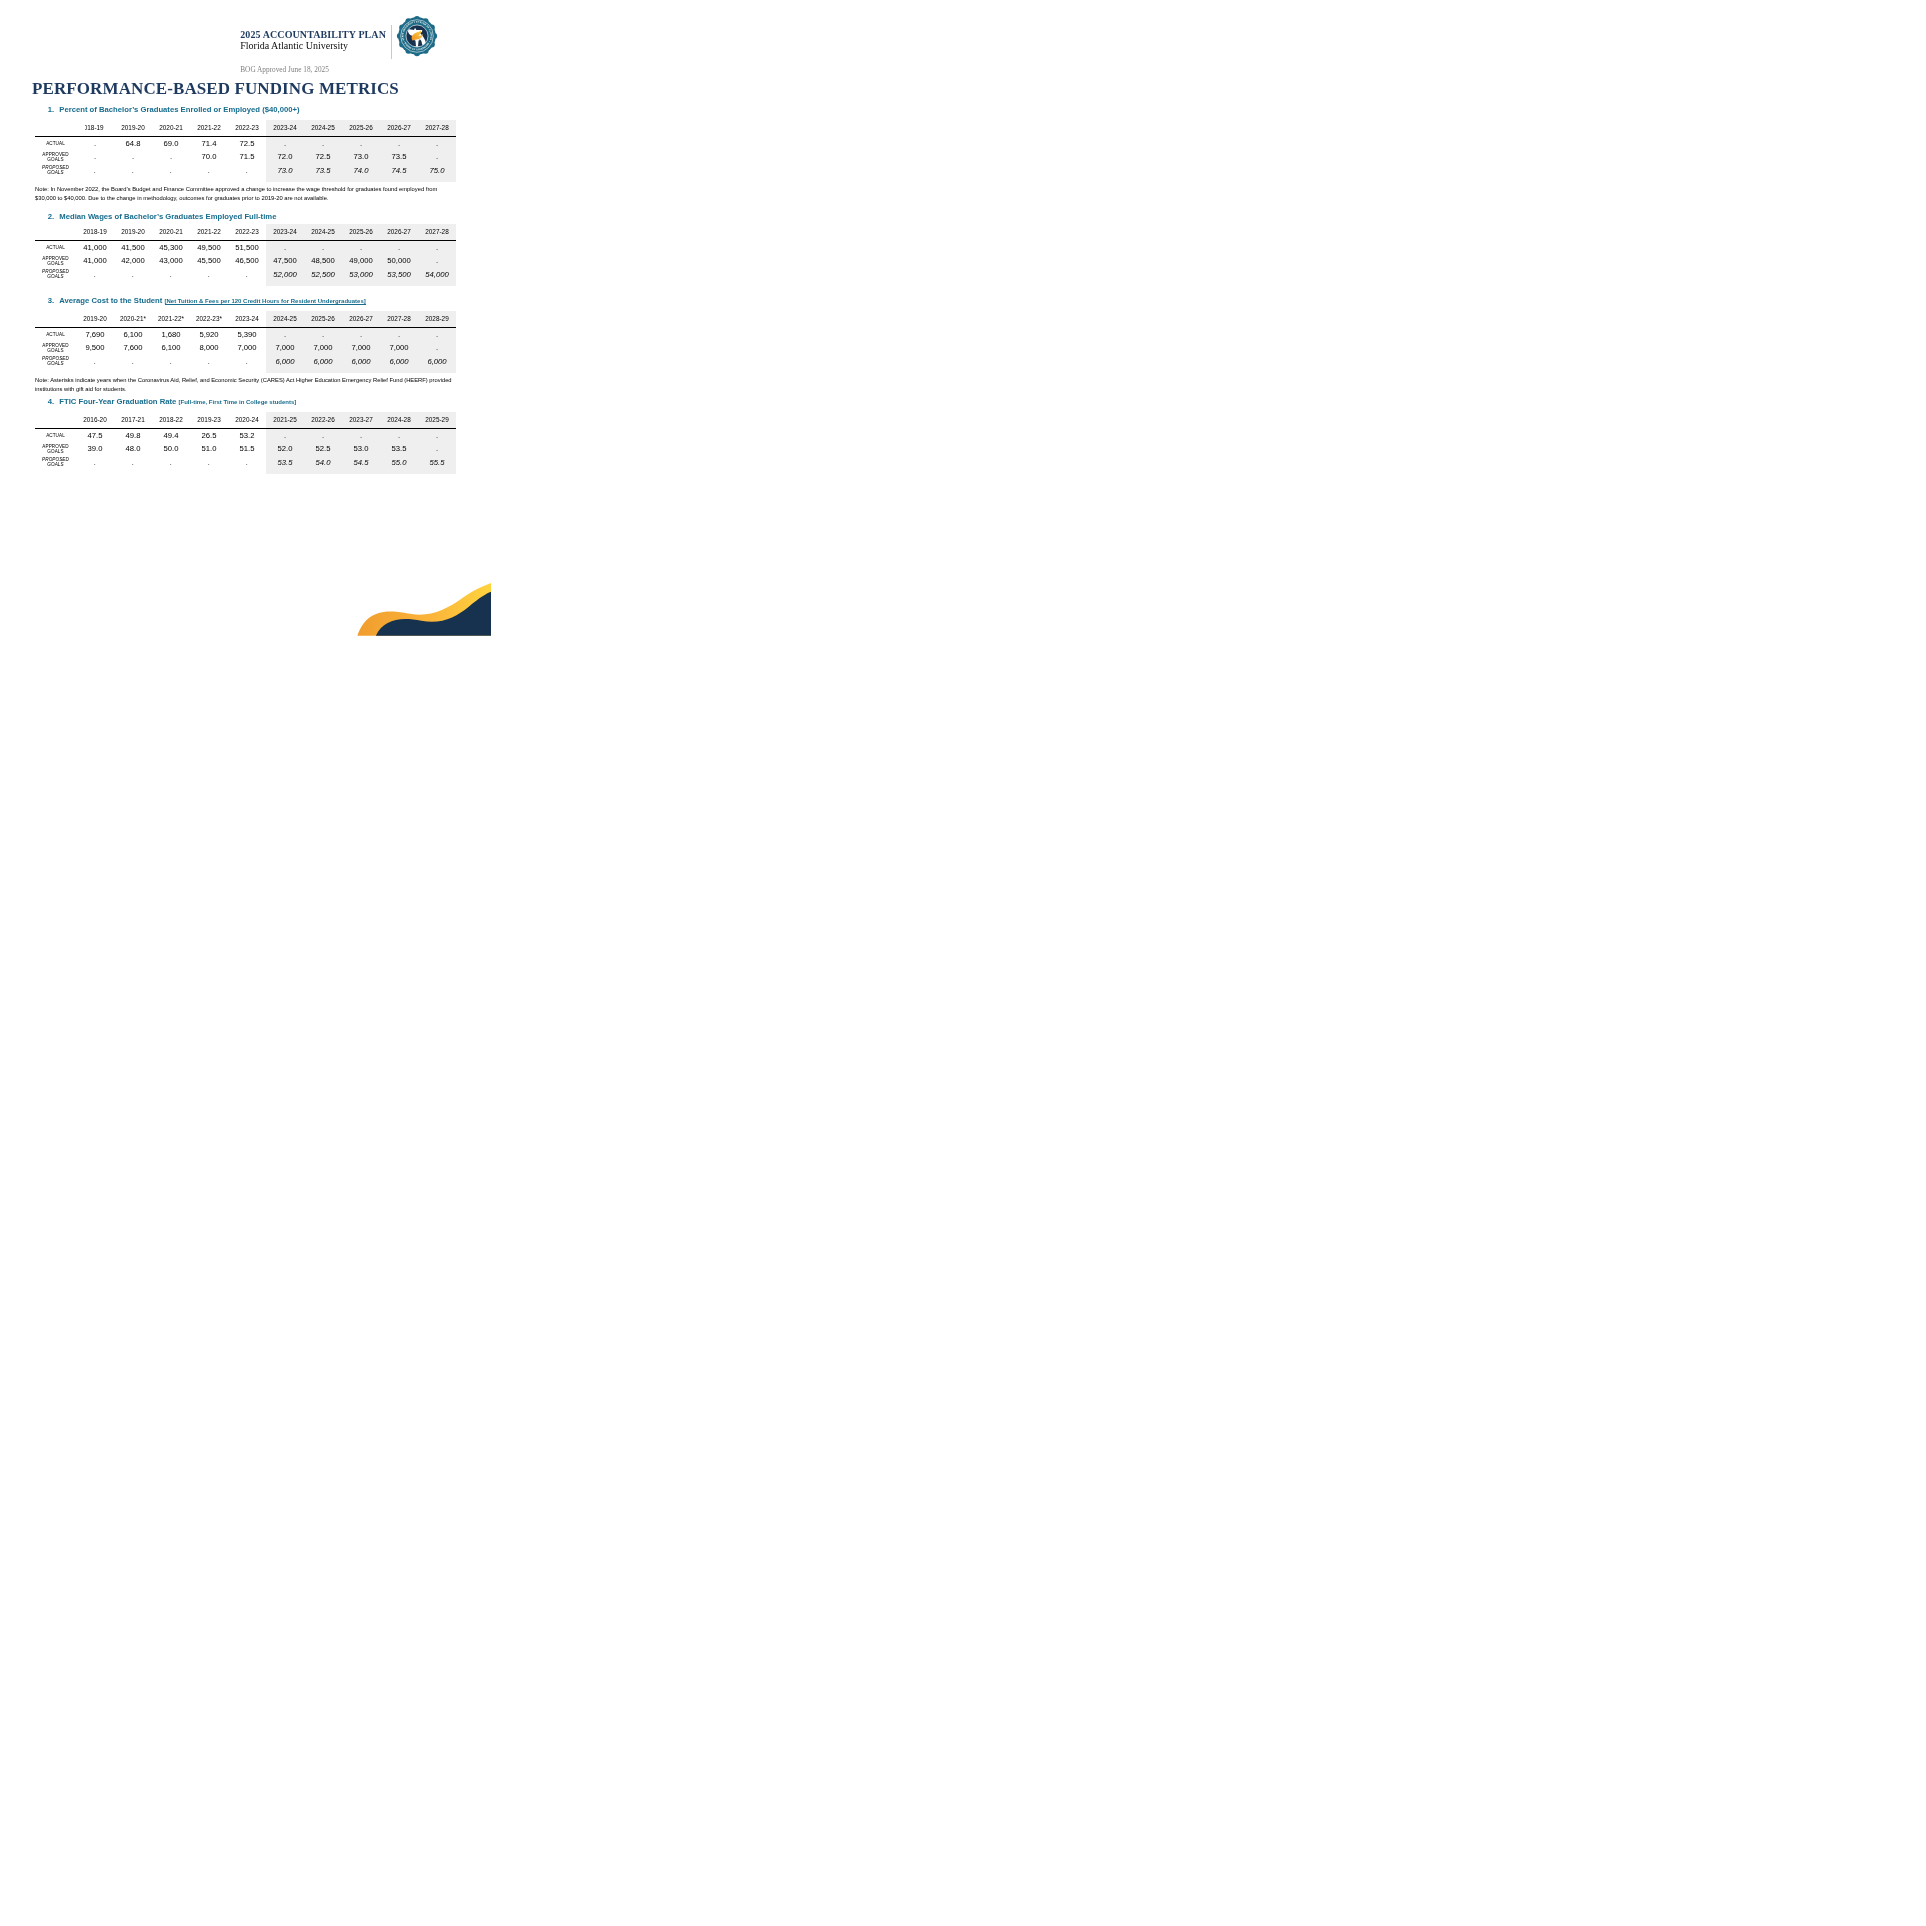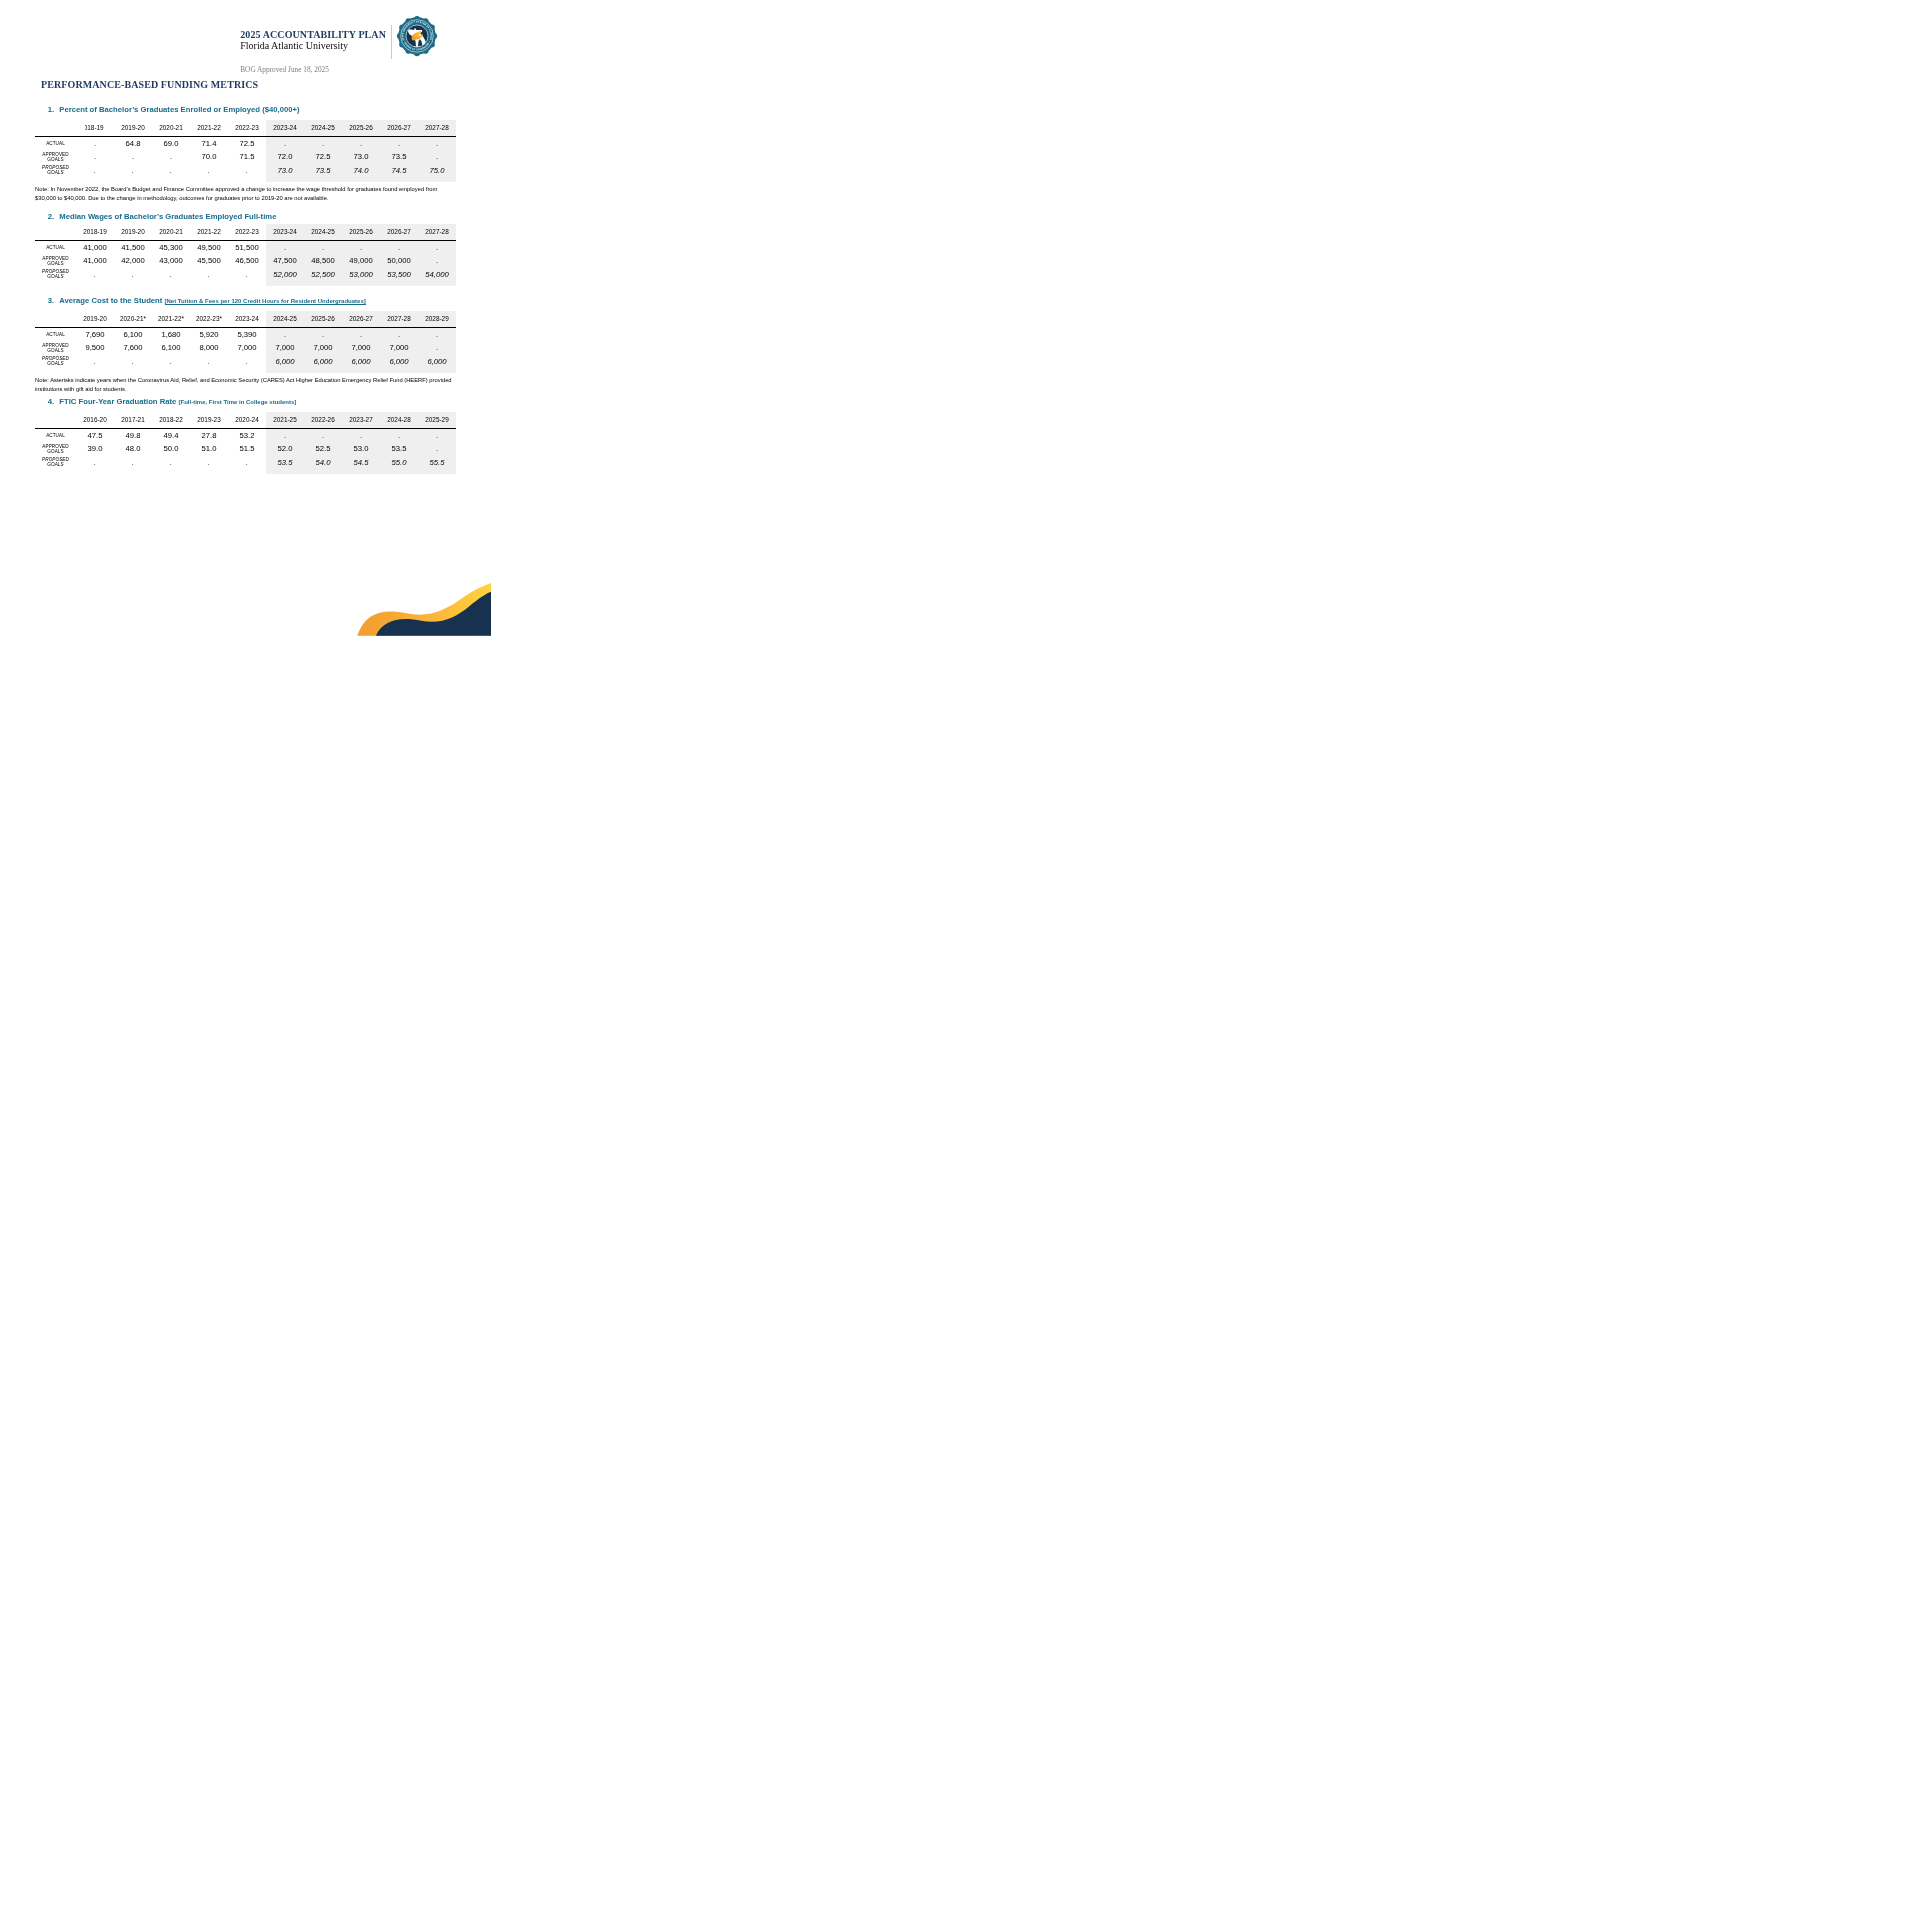--- a/index.html
+++ b/index.html
@@ -9,22 +9,22 @@
   
   .hdr-text{position:absolute;top:28.5px;right:105px;text-align:left;
             font-family:"Liberation Serif",serif;}
   .hdr-title{font-size:10px;font-weight:bold;color:#1f3a5f;letter-spacing:0.1px;}
   .hdr-univ{font-size:10px;color:#0d0d0d;margin-top:0.4px;}
   .hdr-approved{font-size:7.3px;color:#7f7f7f;margin-top:14px;}
   .hdr-divider{position:absolute;left:391px;top:25px;width:0.4px;height:34px;background:#c9c9c9;}
   .seal{position:absolute;left:396px;top:15.4px;width:42px;height:42px;}
 
   
-  .main-title{position:absolute;left:41px;top:79px;font-family:"Liberation Serif",serif;
-              font-size:10px;font-weight:bold;color:#1f3a5f;letter-spacing:0.1px;}
+  .main-title{position:absolute;left:32px;top:79px;font-family:"Liberation Serif",serif;
+              font-size:17px;font-weight:bold;color:#1f3a5f;letter-spacing:0.1px;}
 
   
   .section{position:absolute;left:35px;width:421px;}
   #sec1{top:105px;} #sec2{top:212px;} #sec3{top:296px;} #sec4{top:397px;}
   .sec-heading{color:#186d8e;font-weight:bold;font-size:7.7px;padding-left:12.7px;line-height:10px;}
   .sec-num{display:inline-block;width:11.6px;}
   .sec-sub{font-size:6px;}
   .underlined{border-bottom:1.2px solid #186d8e;padding-bottom:0.4px;}
 
   
@@ -377,21 +377,21 @@
             <th>2024-28</th>
             <th>2025-29</th>
           </tr>
         </thead>
         <tbody>
           <tr>
             <td class="rowlabel">ACTUAL</td>
             <td class="val">47.5</td>
             <td class="val">49.8</td>
             <td class="val">49.4</td>
-            <td class="val">27.8</td>
+            <td class="val">26.5</td>
             <td class="val">53.2</td>
             <td class="val">.</td>
             <td class="val">.</td>
             <td class="val">.</td>
             <td class="val">.</td>
             <td class="val">.</td>
           </tr>
           <tr>
             <td class="rowlabel">APPROVED GOALS</td>
             <td class="val">39.0</td>

